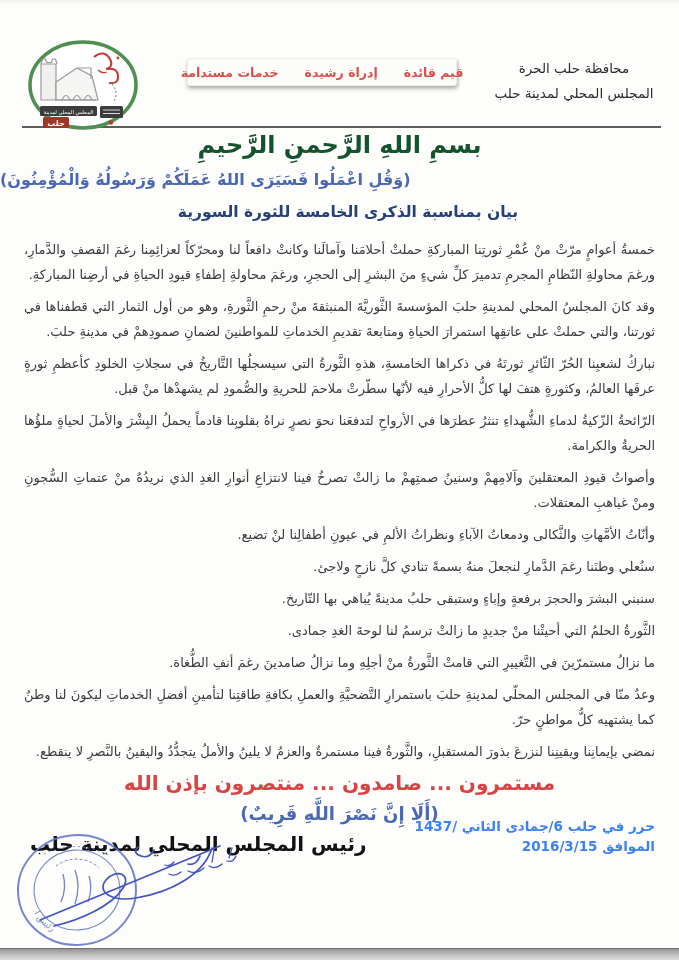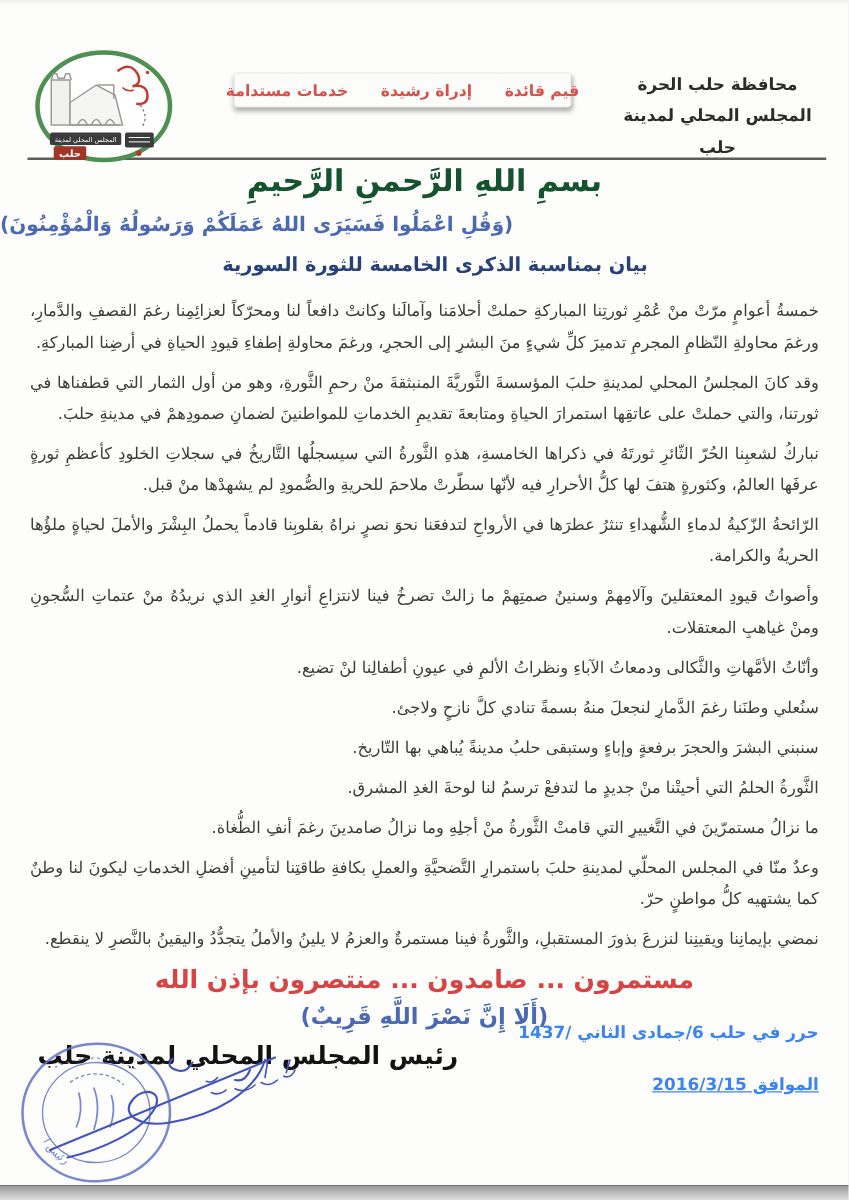--- a/index.html
+++ b/index.html
@@ -5,21 +5,21 @@
   html,body{margin:0;padding:0;background:#e8e8e8;}
   .page{
     position:relative;width:679px;height:960px;margin:0 auto;
     background:#fdfdfc;overflow:hidden;
     font-family:"DejaVu Sans",sans-serif;direction:rtl;
   }
   
   .hdr{position:absolute;top:40px;left:0;right:0;height:96px;}
   .org{
     position:absolute;top:16px;right:20px;width:170px;text-align:center;
-    font-weight:bold;font-size:13.5px;color:#2b2b2b;line-height:25px;
+    font-weight:normal;font-size:13.5px;color:#2b2b2b;line-height:25px;
   }
   .values-band{
     position:absolute;top:18px;left:187px;width:268px;height:26px;
     background:#fcfcfb;border:1px solid #ececea;border-radius:3px;
     box-shadow:0 3px 4px rgba(0,0,0,.22),2px 2px 3px rgba(0,0,0,.12);
     display:flex;align-items:center;justify-content:center;gap:26px;
     font-weight:bold;font-size:12.5px;color:#d94f4a;white-space:nowrap;
   }
   .logo{position:absolute;left:26px;top:0;width:114px;height:96px;z-index:3;}
   .rule{position:absolute;top:126px;left:22px;right:18px;border-top:2px solid #5d5d5d;z-index:1;}
@@ -35,21 +35,21 @@
   .body-text p{
     margin:0 0 7px;font-size:13px;line-height:25px;
     text-align:justify;text-justify:inter-word;
   }
   .slogan{margin:6px 0 0;text-align:center;font-size:20px;font-weight:bold;color:#d84444;}
   .verse-bottom{margin:8px 0 12px;text-align:center;font-size:18px;font-weight:bold;color:#4a68b4;}
   
   .footer{position:absolute;top:808px;left:0;right:0;height:145px;}
   .dates{position:absolute;top:10px;right:24px;text-align:right;
     font-weight:bold;font-size:13.5px;color:#3b82f6;}
-  .dates .d2{margin-top:26px;text-decoration:underline;}
+  .dates .d2{margin-top:4px;}
   .signatory{position:absolute;top:24px;left:30px;
     font-weight:bold;font-size:20px;color:#121212;white-space:nowrap;}
   .sigstamp{position:absolute;left:6px;top:20px;width:238px;height:122px;}
   
   .scan-bottom{position:absolute;left:0;right:0;bottom:0;height:11px;
     border-top:1px solid #6f6f6f;
     background:linear-gradient(180deg,#969696 0%,#c2c2c2 55%,#dcdcdc 100%);z-index:9;}
   .scan-top{position:absolute;left:0;right:0;top:0;height:4px;
     background:linear-gradient(180deg,#efefee,#fdfdfc);z-index:9;}
 </style>
@@ -107,21 +107,21 @@
 
   <div class="body-text">
     <p>خمسةُ أعوامٍ مرّتْ منْ عُمْرِ ثورتِنا المباركةِ حملتْ أحلامَنا وآمالَنا وكانتْ دافعاً لنا ومحرّكاً لعزائِمِنا رغمَ القصفِ والدَّمارِ، ورغمَ محاولةِ النّظامِ المجرمِ تدميرَ كلِّ شيءٍ منَ البشرِ إلى الحجرِ، ورغمَ محاولةِ إطفاءِ قيودِ الحياةِ في أرضِنا المباركةِ.</p>
     <p>وقد كانَ المجلسُ المحلي لمدينةِ حلبَ المؤسسةَ الثَّوريَّةَ المنبثقةَ منْ رحمِ الثَّورةِ، وهو من أول الثمار التي قطفناها في ثورتنا، والتي حملتْ على عاتقِها استمرارَ الحياةِ ومتابعةَ تقديمِ الخدماتِ للمواطنينَ لضمانِ صمودِهمْ في مدينةِ حلبَ.</p>
     <p>نباركُ لشعبِنا الحُرّ الثّائرِ ثورتَهُ في ذكراها الخامسةِ، هذهِ الثَّورةُ التي سيسجلُها التَّاريخُ في سجلاتِ الخلودِ كأعظمِ ثورةٍ عرفَها العالمُ، وكثورةٍ هتفَ لها كلُّ الأحرارِ فيه لأنّها سطّرتْ ملاحمَ للحريةِ والصُّمودِ لم يشهدْها منْ قبل.</p>
     <p>الرّائحةُ الزّكيةُ لدماءِ الشُّهداءِ تنثرُ عطرَها في الأرواحِ لتدفعَنا نحوَ نصرٍ نراهُ بقلوبِنا قادماً يحملُ البِشْرَ والأملَ لحياةٍ ملؤُها الحريةُ والكرامة.</p>
     <p>وأصواتُ قيودِ المعتقلينَ وآلامِهمْ وسنينُ صمتِهمْ ما زالتْ تصرخُ فينا لانتزاعِ أنوارِ الغدِ الذي نريدُهُ منْ عتماتِ السُّجونِ ومنْ غياهبِ المعتقلات.</p>
     <p>وأنّاتُ الأمَّهاتِ والثَّكالى ودمعاتُ الآباءِ ونظراتُ الألمِ في عيونِ أطفالِنا لنْ تضيع.</p>
     <p>سنُعلي وطنَنا رغمَ الدَّمارِ لنجعلَ منهُ بسمةً تنادي كلَّ نازحٍ ولاجئ.</p>
     <p>سنبني البشرَ والحجرَ برفعةٍ وإباءٍ وستبقى حلبُ مدينةً يُباهي بها التّاريخ.</p>
-    <p>الثَّورةُ الحلمُ التي أحيتْنا منْ جديدٍ ما لتدفعْ ترسمُ لنا لوحةَ الغدِ المشرق.</p>
+    <p>الثَّورةُ الحلمُ التي أحيتْنا منْ جديدٍ ما زالتْ ترسمُ لنا لوحةَ الغدِ جمادى.</p>
     <p>ما نزالُ مستمرّينَ في التَّغييرِ التي قامتْ الثَّورةُ منْ أجلِهِ وما نزالُ صامدينَ رغمَ أنفِ الطُّغاة.</p>
     <p>وعدٌ منّا في المجلس المحلّي لمدينةِ حلبَ باستمرارِ التَّضحيَّةِ والعملِ بكافةِ طاقتِنا لتأمينِ أفضلِ الخدماتِ ليكونَ لنا وطنٌ كما يشتهيه كلُّ مواطنٍ حرّ.</p>
     <p>نمضي بإيمانِنا ويقينِنا لنزرعَ بذورَ المستقبلِ، والثَّورةُ فينا مستمرةٌ والعزمُ لا يلينُ والأملُ يتجدُّدُ واليقينُ بالنَّصرِ لا ينقطع.</p>
     <div class="slogan">مستمرون ... صامدون ... منتصرون بإذن الله</div>
     <div class="verse-bottom">(أَلَا إِنَّ نَصْرَ اللَّهِ قَرِيبٌ)</div>
   </div>
 
   <div class="footer">
     <div class="dates">
       <div class="d1">حرر في حلب 6/جمادى الثاني /1437</div>

